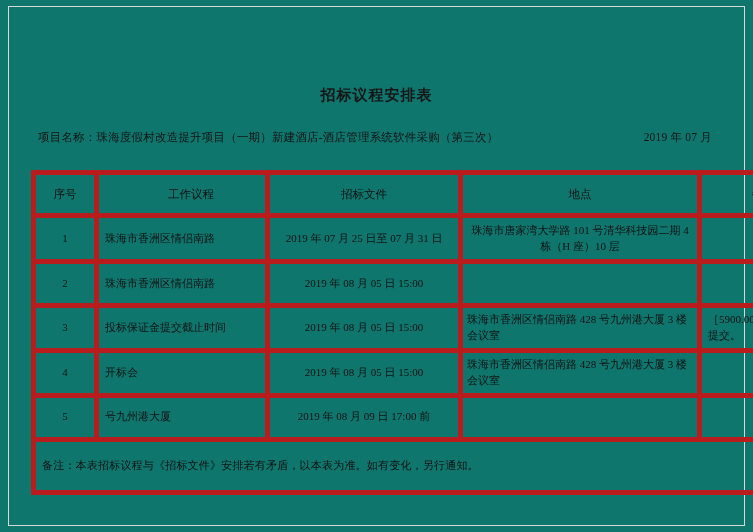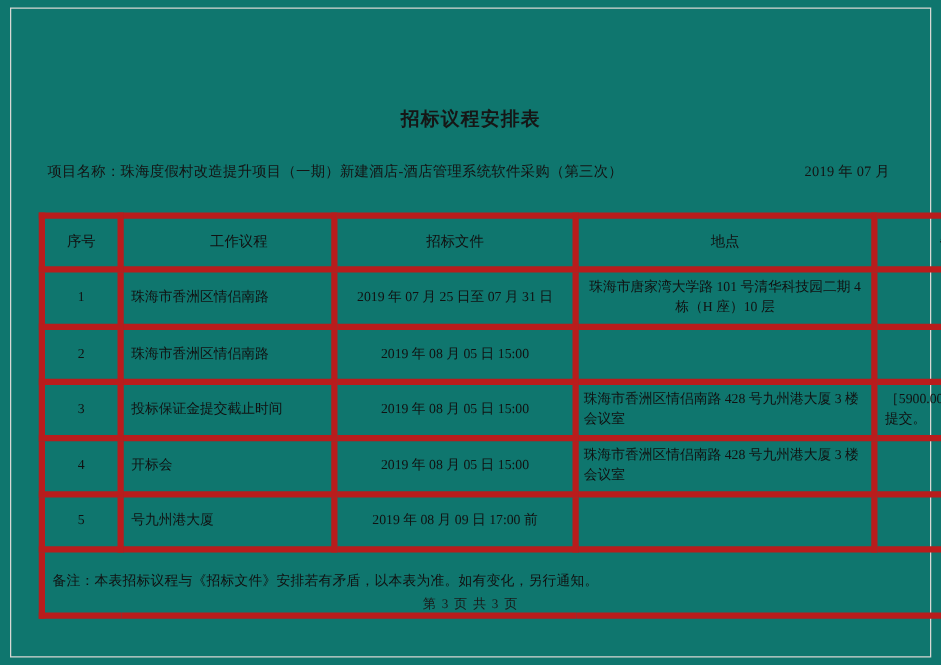--- a/index.html
+++ b/index.html
@@ -165,14 +165,13 @@
         <td class="c-time">2019 年 08 月 09 日 17:00 前</td>
         <td class="c-place"></td>
         <td class="c-remark"></td>
       </tr>
       <tr>
         <td class="note" colspan="5">备注：本表招标议程与《招标文件》安排若有矛盾，以本表为准。如有变化，另行通知。</td>
       </tr>
     </tbody>
   </table>
 
-  <div class="footer">第 3 页 共 3 页</div>
 </div>
 
 </body></html>

